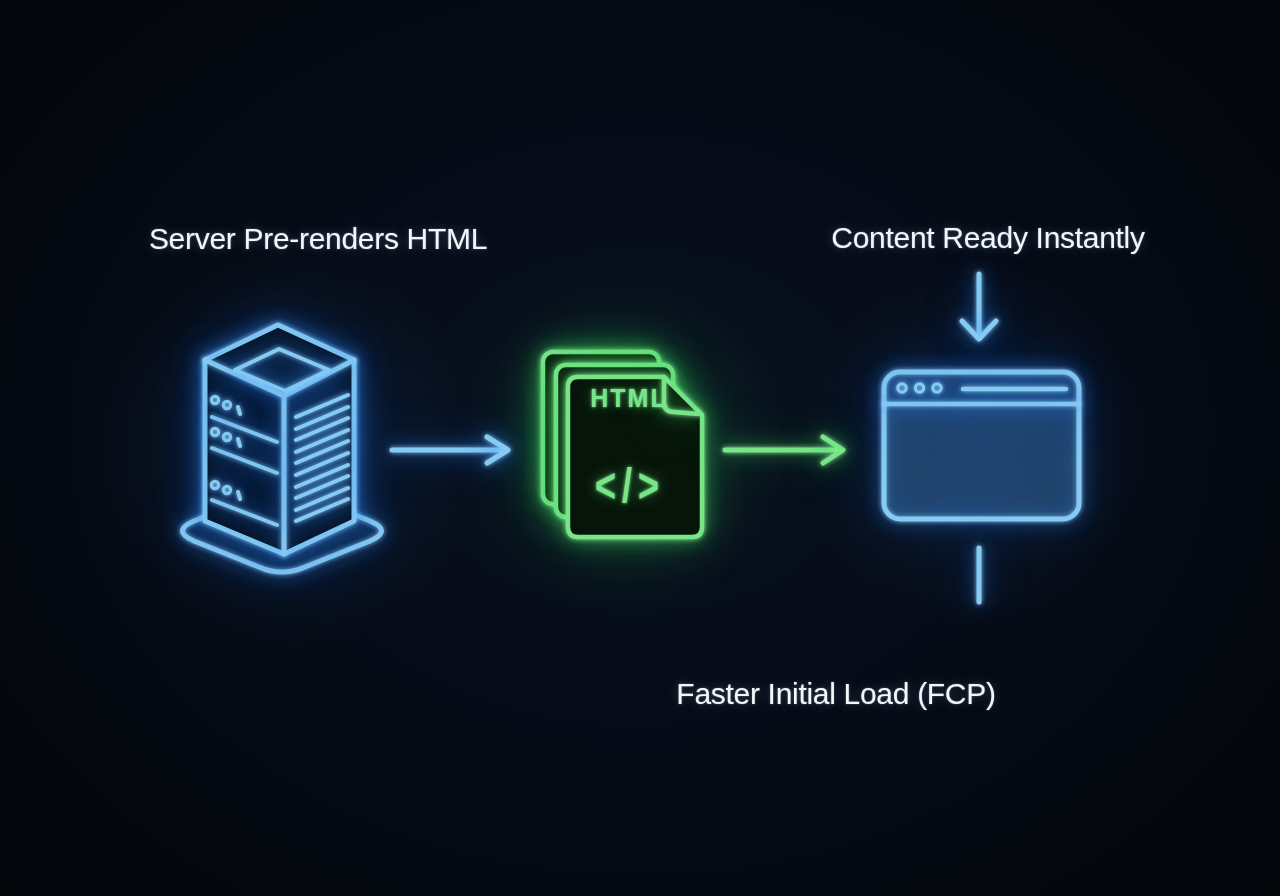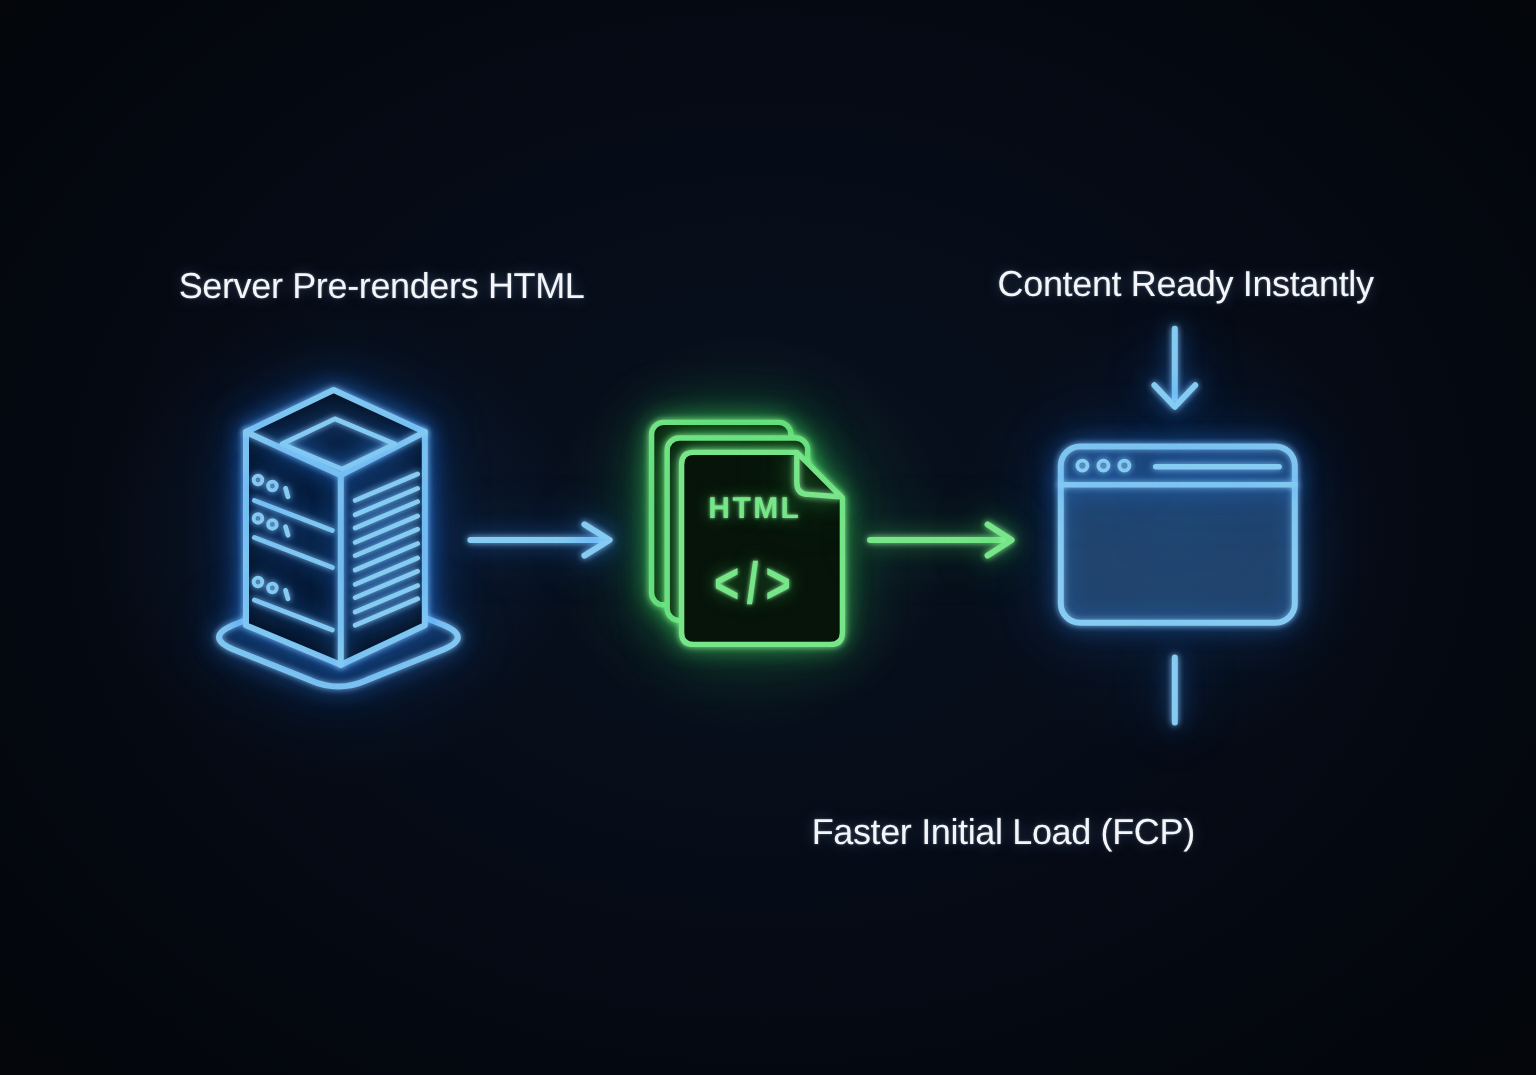--- a/index.html
+++ b/index.html
@@ -42,21 +42,21 @@
   }
   .file-code{
     position:absolute;transform:translateX(-50%) scaleY(1.35);
     color:var(--neon_green);font-size:36px;line-height:36px;font-weight:bold;letter-spacing:6px;
     white-space:nowrap;
     text-shadow:0 0 3px rgba(150,245,160,.9), 0 0 12px rgba(70,220,100,.55);
   }
   .pos-server-label{left:318px;top:224px;}
   .pos-content-label{left:988px;top:223px;text-align:right;}
   .pos-fcp-label{left:836px;top:635px;margin-top:44px;}
-  .pos-file-title{left:629px;top:412px;}
+  .pos-file-title{left:629px;top:386px;}
   .pos-file-code{left:630px;top:468px;}
 </style>
 </head>
 <body>
 
 <div class="stage">
 
   <div class="halo halo-server"></div>
   <div class="halo halo-files"></div>
   <div class="halo halo-browser"></div>

